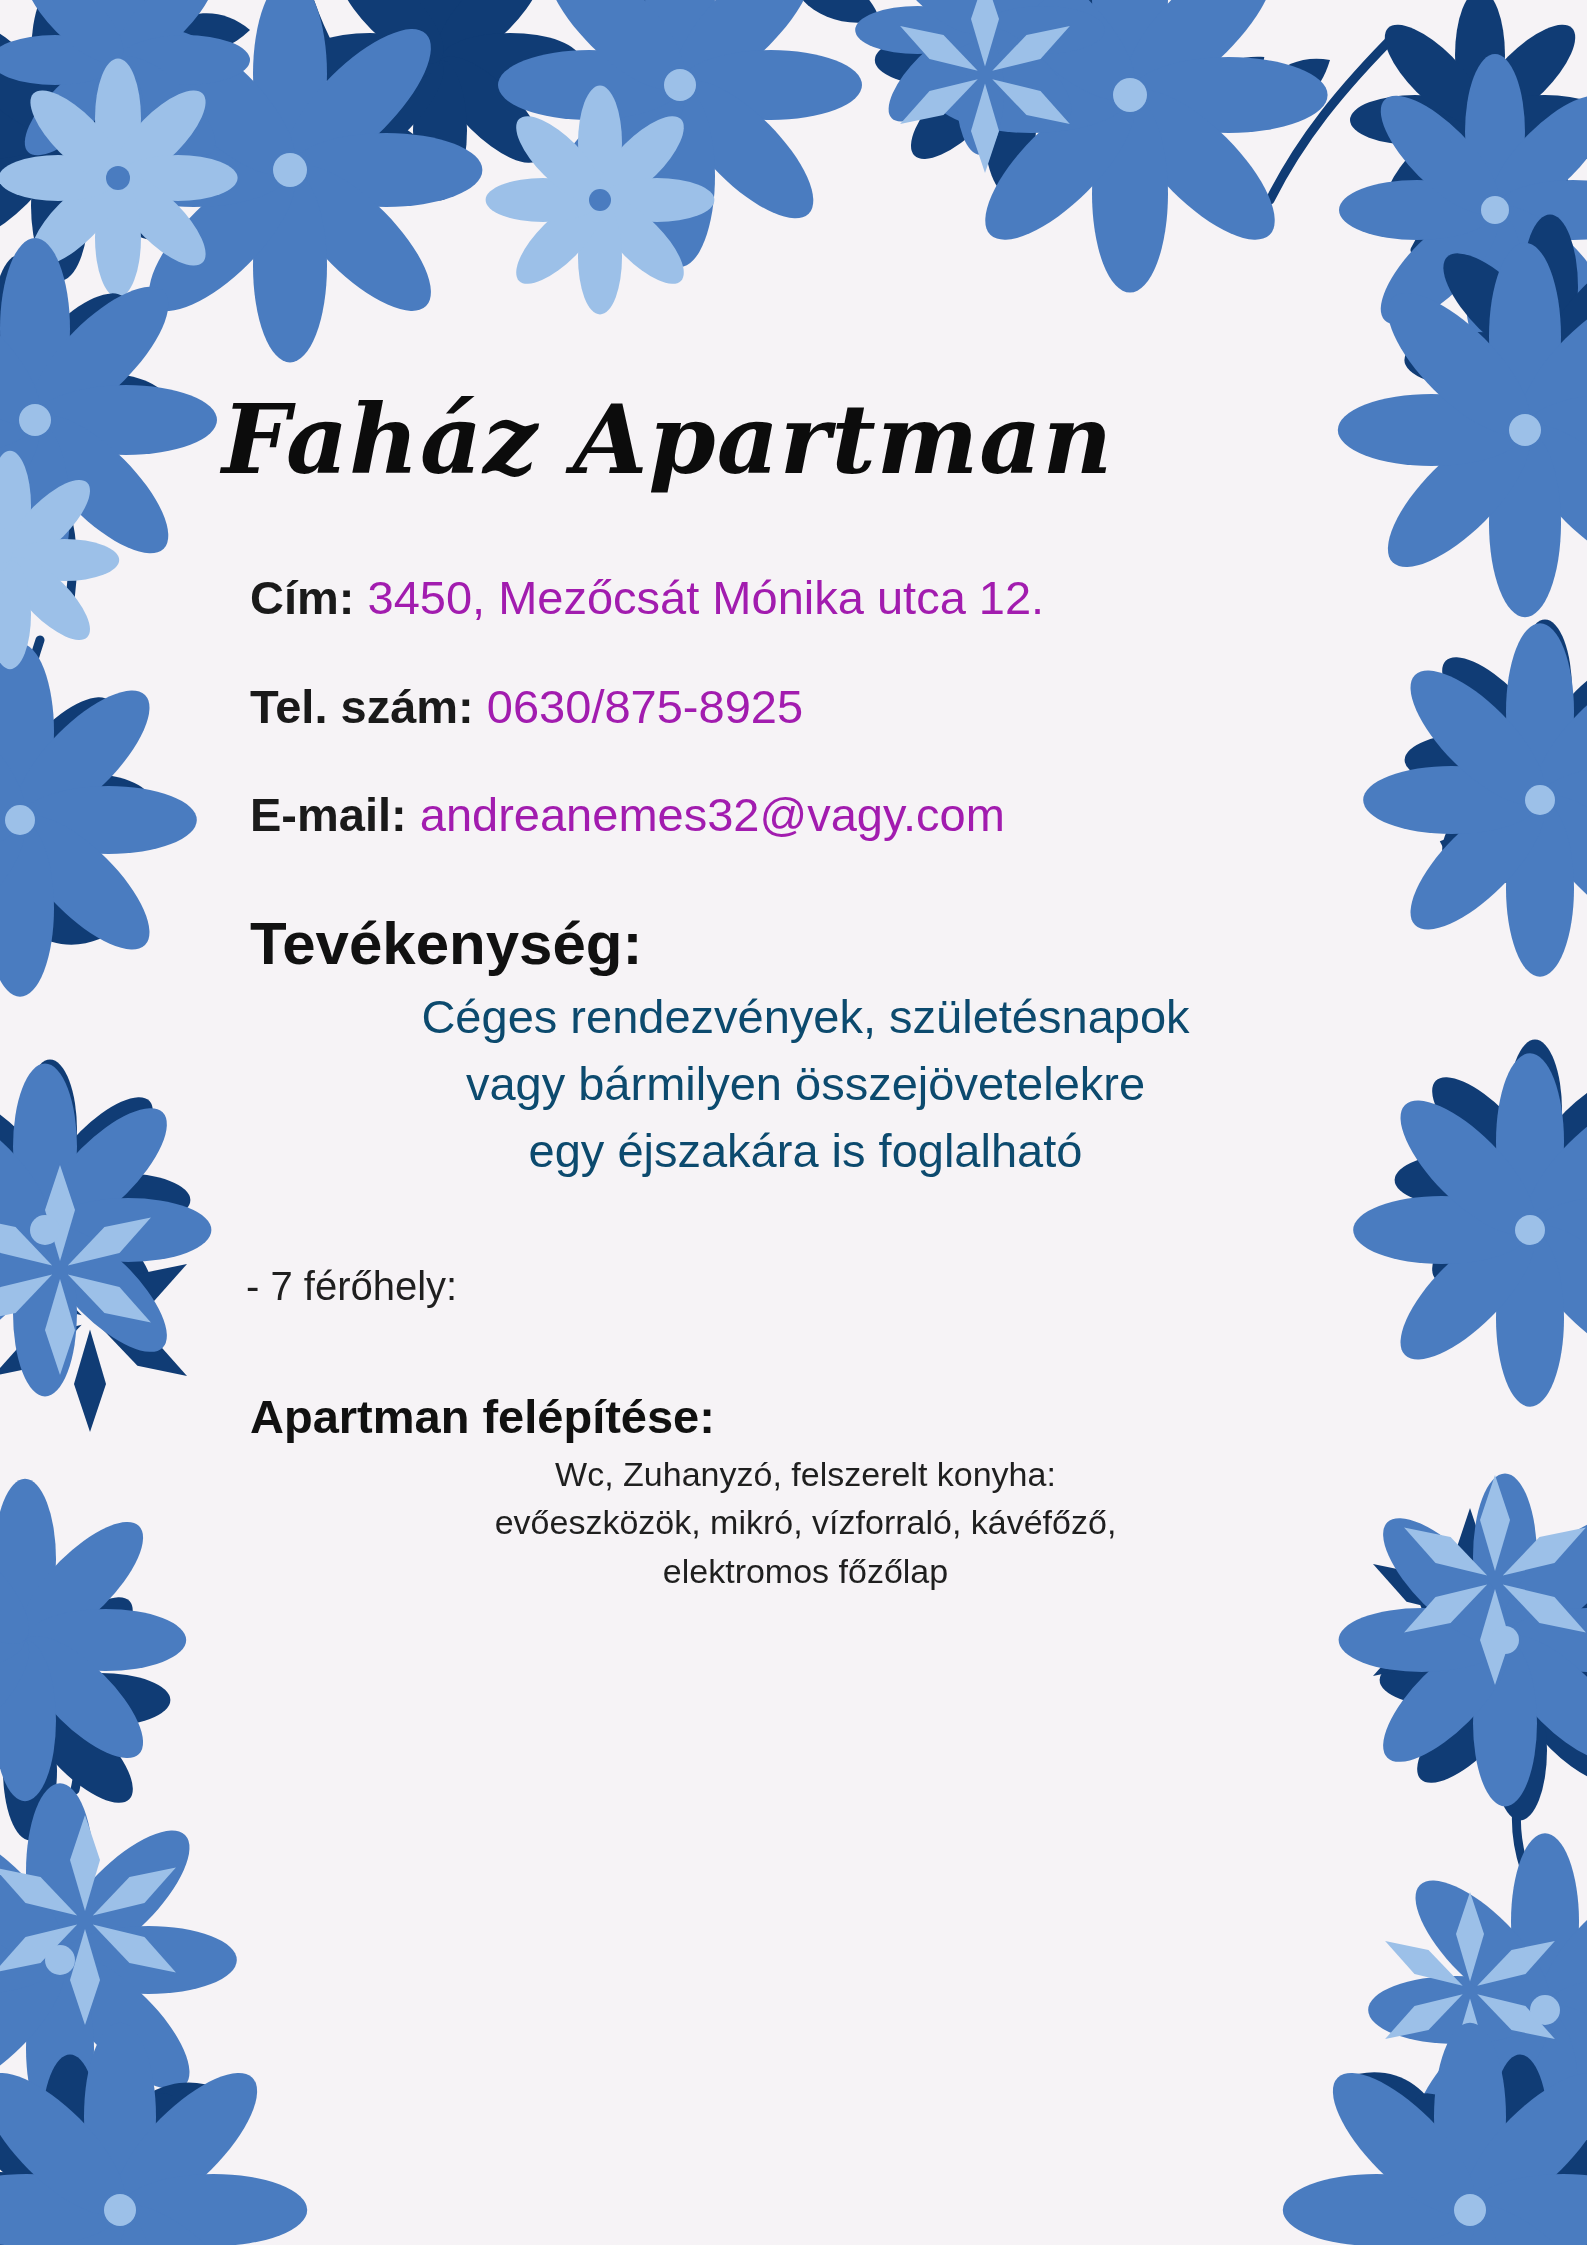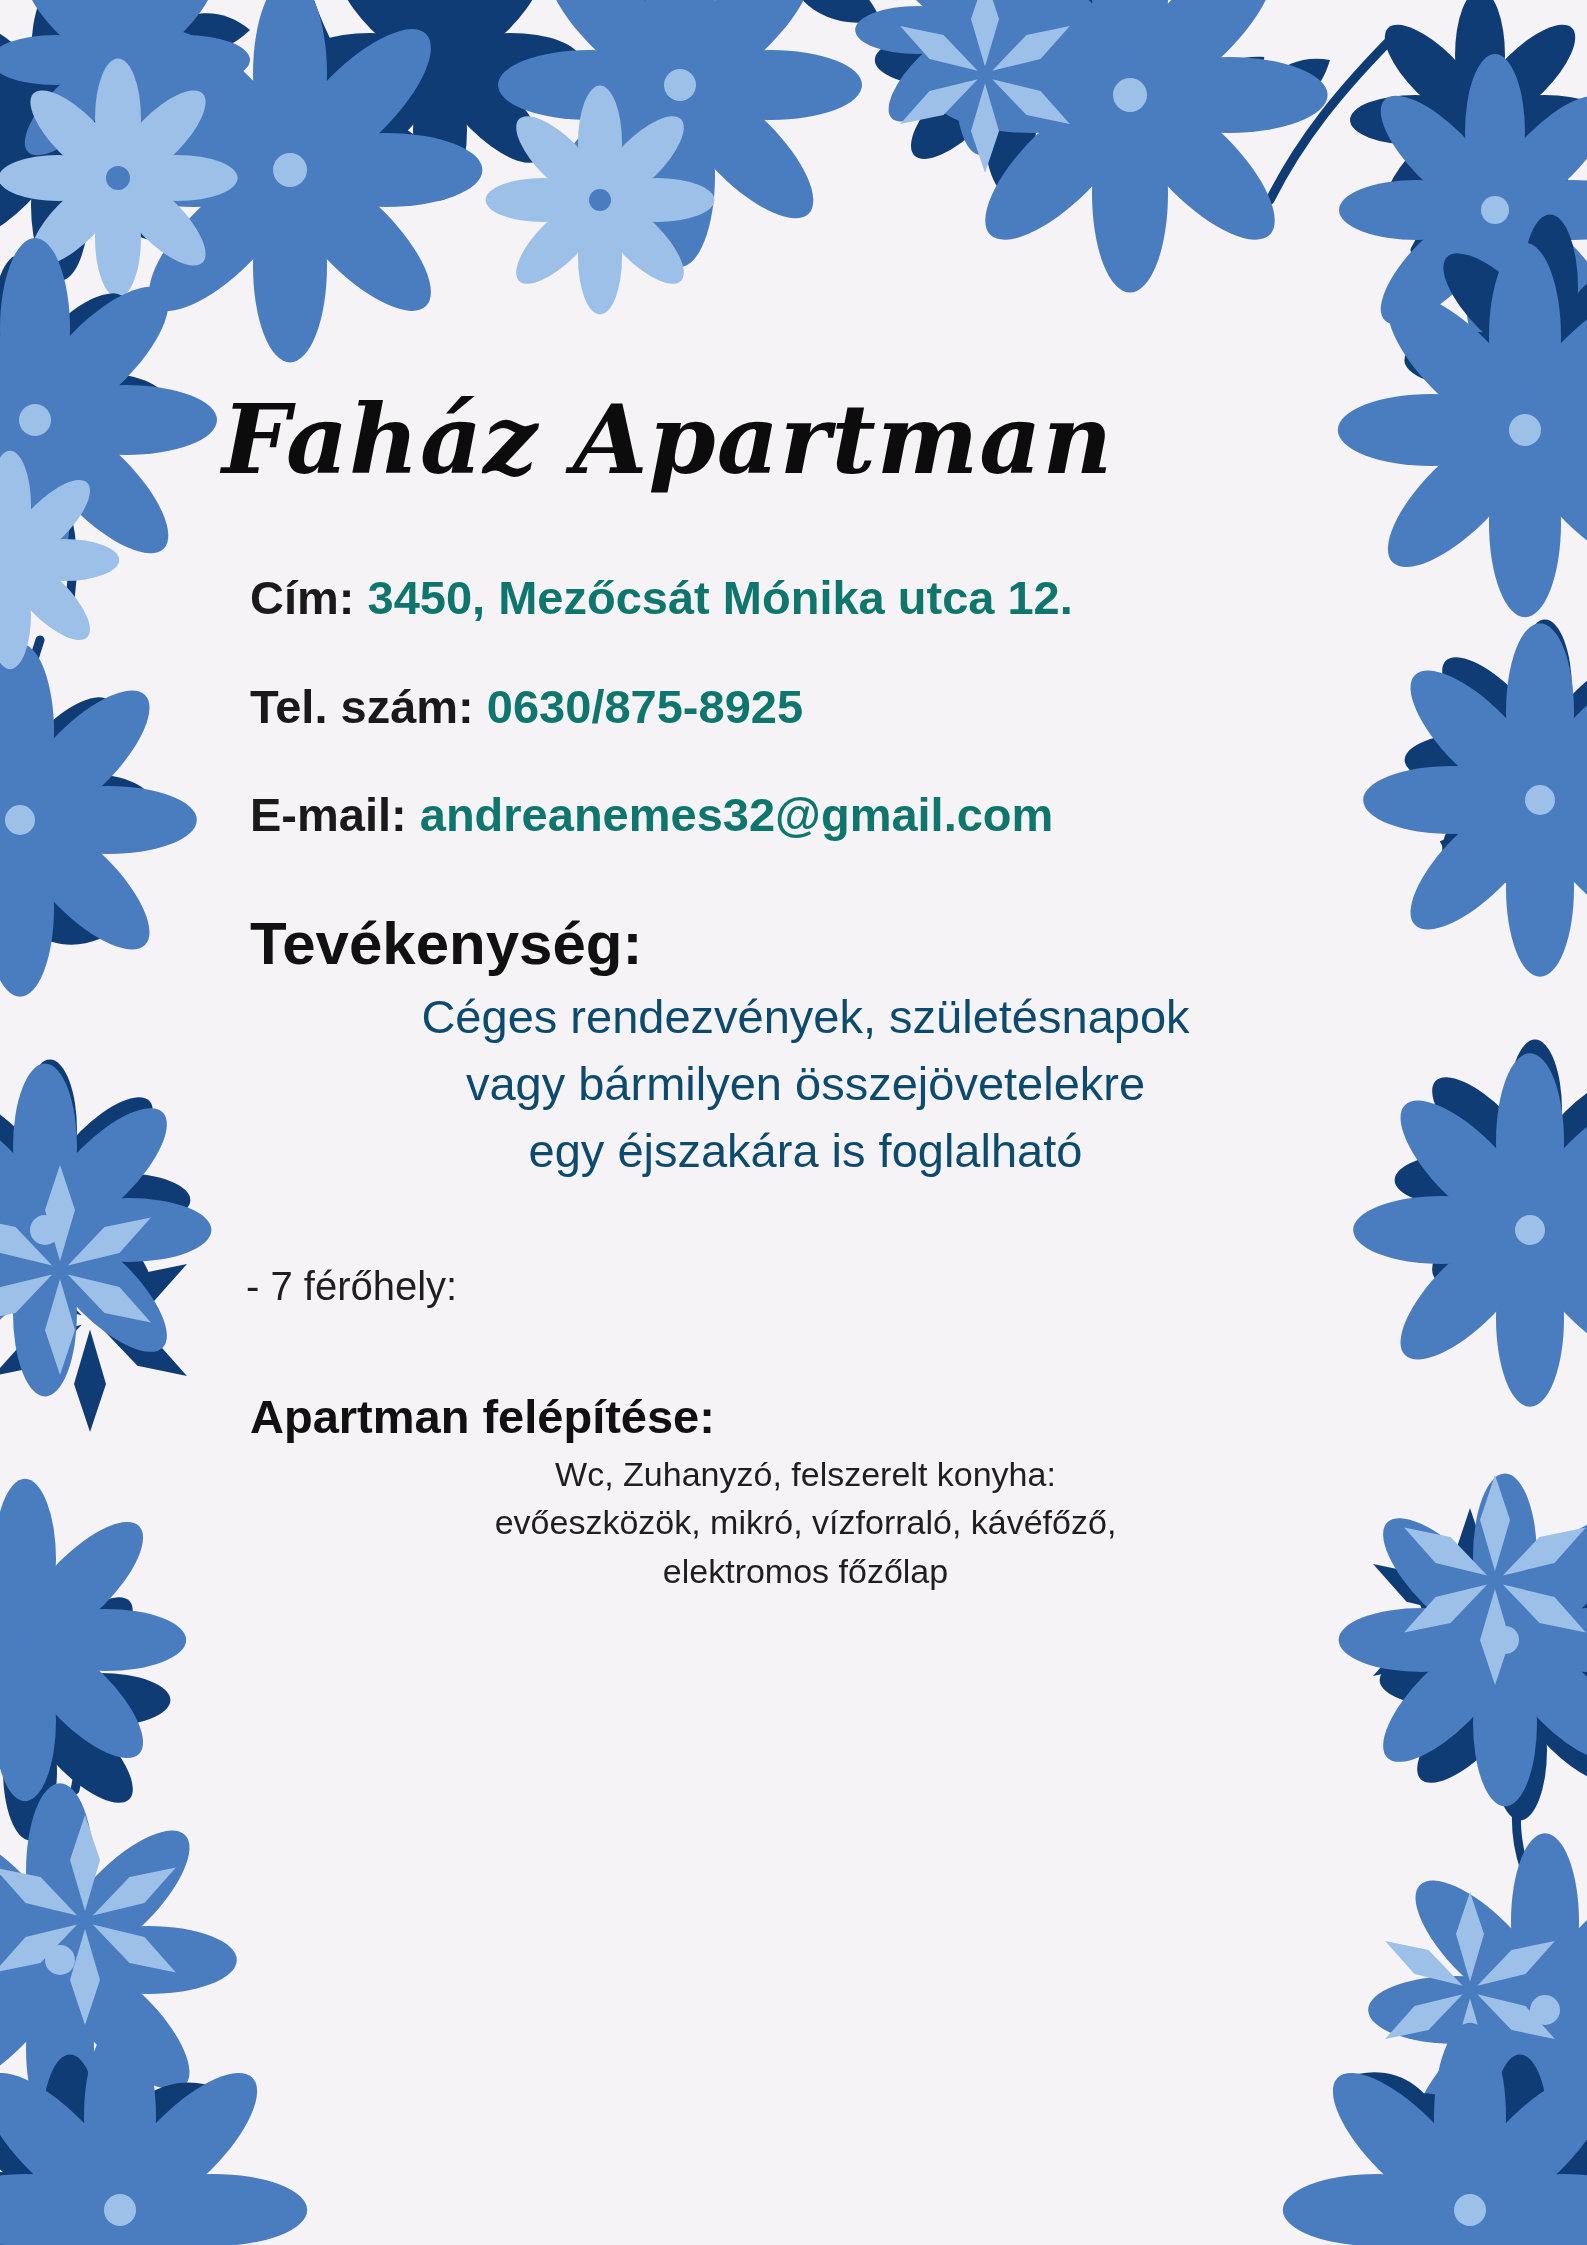--- a/index.html
+++ b/index.html
@@ -64,22 +64,22 @@
     font-size: 47px;
     color: #1a1a1a;
     line-height: 1.25;
     margin-bottom: 50px;
     white-space: nowrap;
   }
   .info-line .lbl {
     font-weight: 700;
   }
   .info-line .val {
-    font-weight: 700;
-    color: #0f766e;
+    font-weight: 400;
+    color: #a21caf;
   }
 
   .section {
     width: 100%;
     margin-top: 14px;
   }
   .section-head {
     font-size: 60px;
     font-weight: 700;
     color: #111;
@@ -324,21 +324,21 @@
         <span class="val">3450, Mezőcsát Mónika utca 12.</span>
       </div>
 
       <div class="info-line">
         <span class="lbl">Tel. szám:</span>
         <span class="val">0630/875-8925</span>
       </div>
 
       <div class="info-line">
         <span class="lbl">E-mail:</span>
-        <span class="val">andreanemes32@gmail.com</span>
+        <span class="val">andreanemes32@vagy.com</span>
       </div>
     </div>
 
     <div class="section">
       <div class="section-head">Tevékenység:</div>
       <div class="section-body">
         <div>Céges rendezvények, születésnapok</div>
         <div>vagy bármilyen összejövetelekre</div>
         <div>egy éjszakára is foglalható</div>
       </div>

